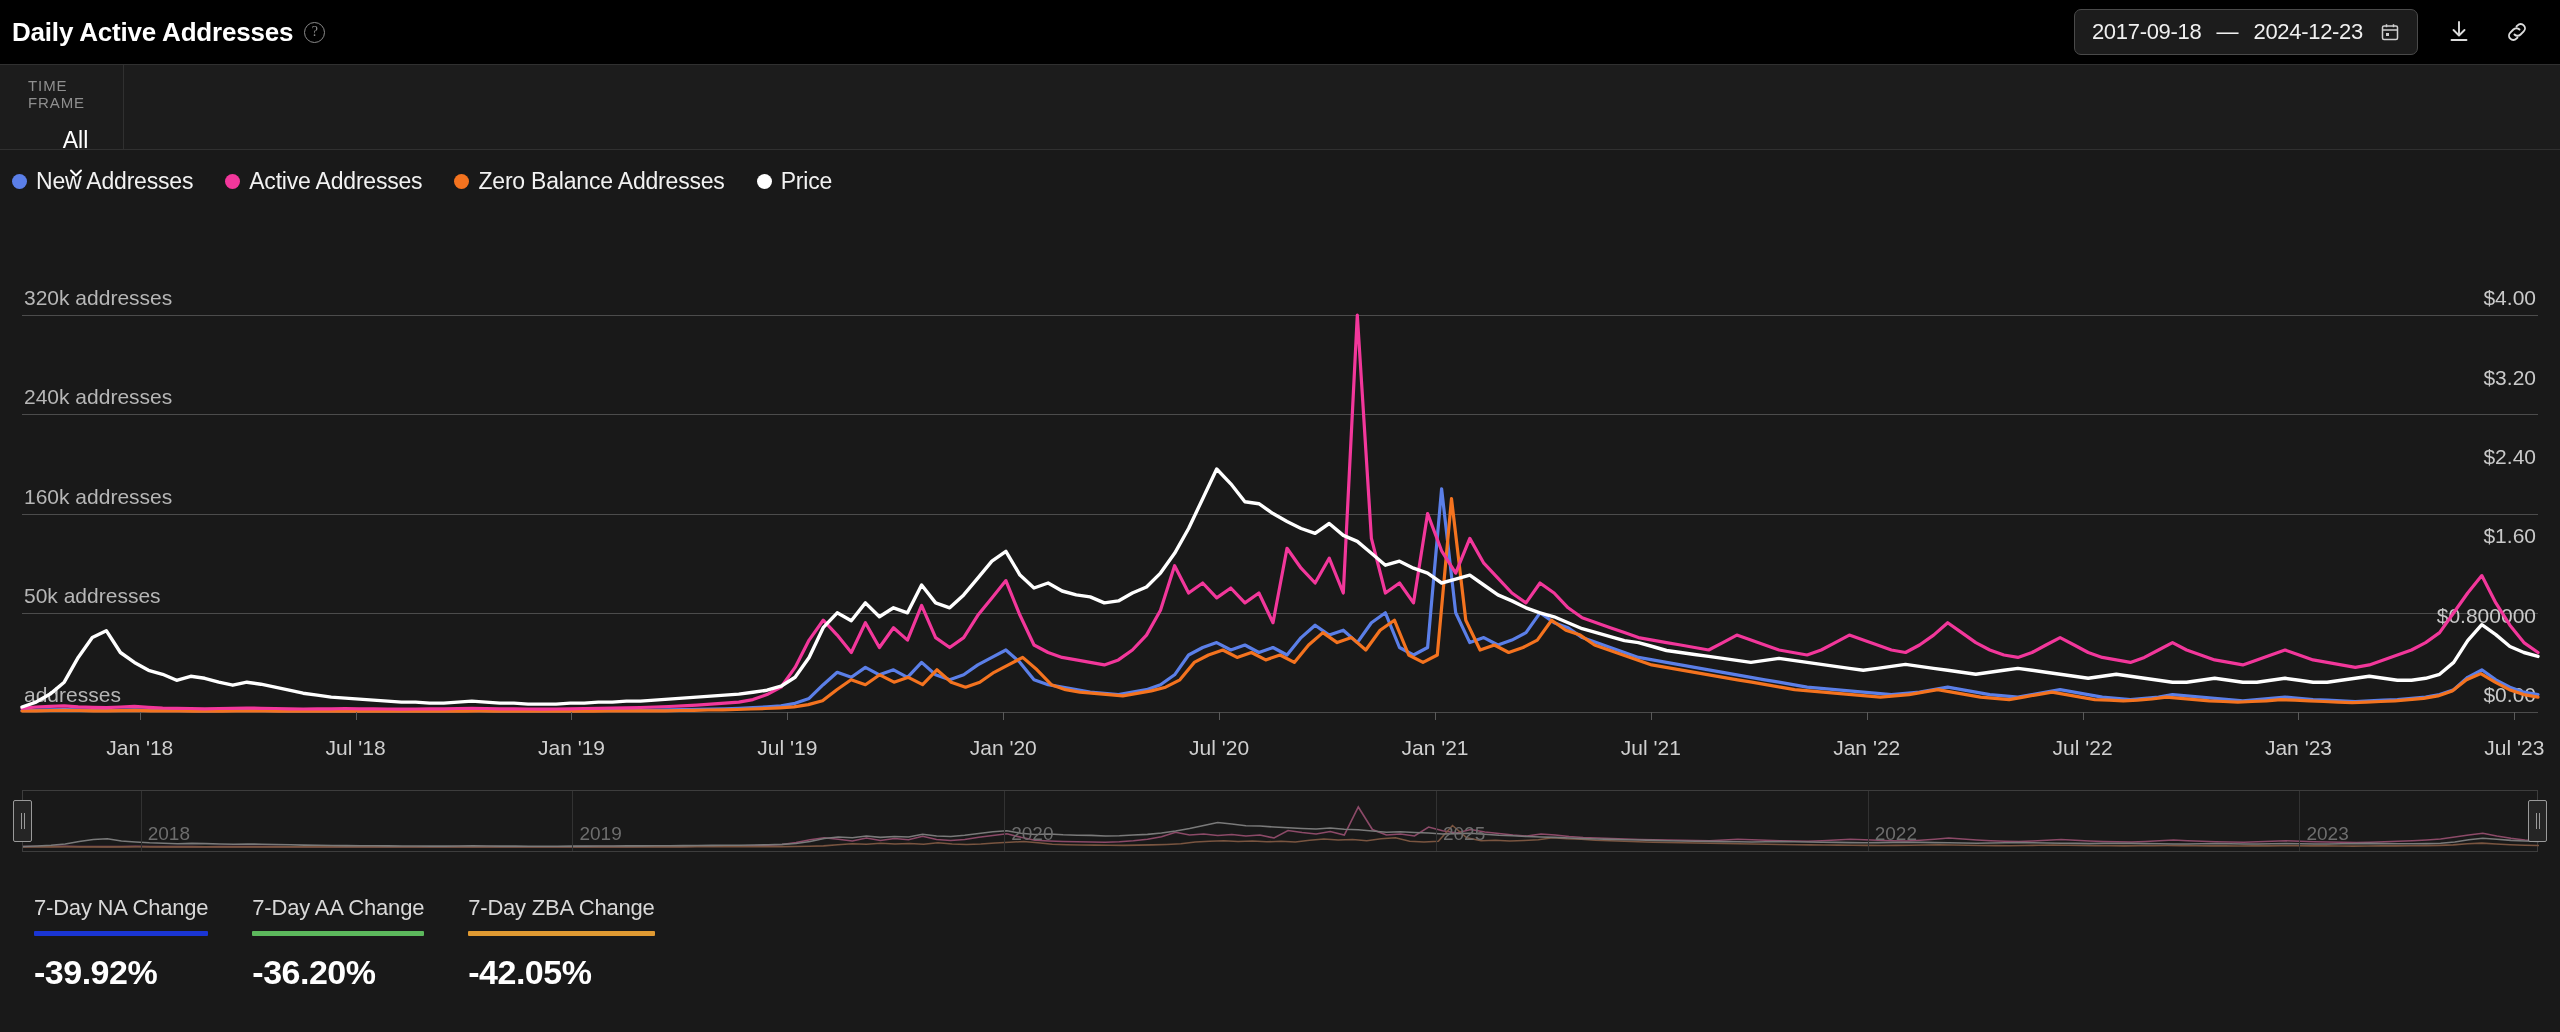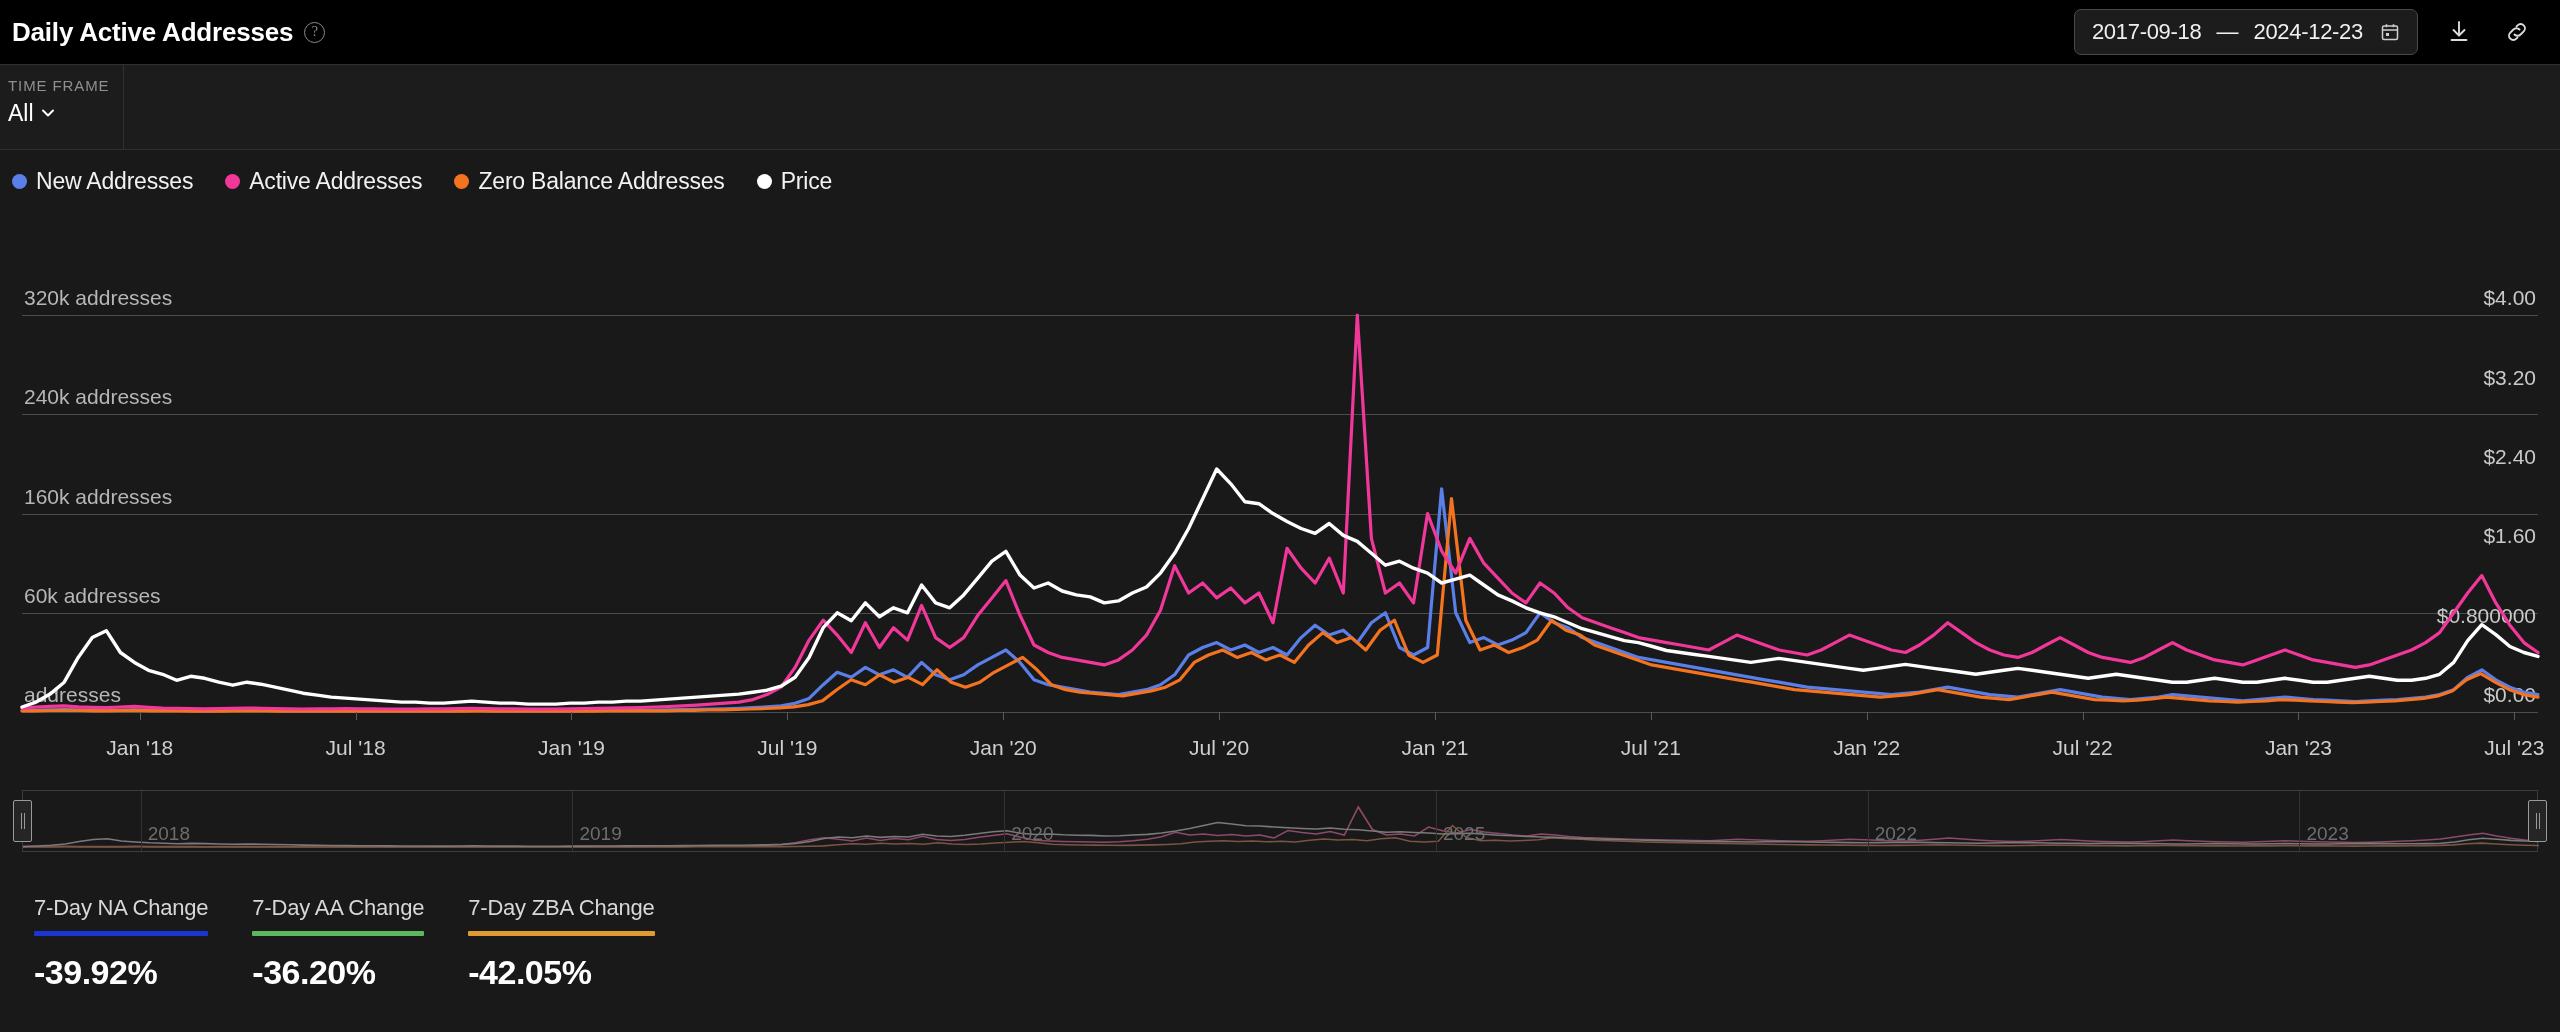--- a/index.html
+++ b/index.html
@@ -40,24 +40,24 @@
 
   
   .tf-bar {
     position: absolute; left: 0; top: 64px; width: 2560px; height: 86px;
     border-top: 1px solid #303030; border-bottom: 1px solid #303030;
     background: #1c1c1c;
   }
   .tf-cell {
     width: 124px; height: 100%;
     border-right: 1px solid #303030;
-    padding: 12px 0 0 8px;
+    padding: 12px 0 0 28px;
   }
   .tf-label { font-size: 15px; color: #8f8f8f; letter-spacing: 0.9px; }
-  .tf-value { font-size: 23px; color: #ffffff; margin-top: 6px; display: flex; align-items: center; gap: 6px; }
+  .tf-value { font-size: 23px; color: #ffffff; margin-top: 16px; display: flex; align-items: center; gap: 6px; flex-direction: column; }
   .chev { display: inline-block; }
 
   
   .legend {
     position: absolute; left: 12px; top: 168px;
     display: flex; align-items: center; gap: 32px; text-align: center;
   }
   .legend-item { display: flex; align-items: center; gap: 9px; }
   .legend-dot { width: 15px; height: 15px; border-radius: 50%; }
   .legend-text { font-size: 23px; color: #f2f2f2; letter-spacing: -0.2px; }
@@ -189,21 +189,21 @@
   <div id="grid-layer">
       <div class="gridline" style="top: 506px;"></div>
       <div class="gridline" style="top: 406.8px;"></div>
       <div class="gridline" style="top: 307.6px;"></div>
       <div class="gridline" style="top: 208.4px;"></div>
       <div class="gridline" style="top: 109.2px;"></div>
       <div class="gridline" style="top: 109.2px;"></div>
     </div>
   <div id="ylabels-left">
       <div class="ylabel-left" style="top: 506px;">addresses</div>
-      <div class="ylabel-left" style="top: 406.8px;">60k addresses</div>
+      <div class="ylabel-left" style="top: 406.8px;">50k addresses</div>
       <div class="ylabel-left" style="top: 307.6px;">160k addresses</div>
       <div class="ylabel-left" style="top: 208.4px;">240k addresses</div>
       <div class="ylabel-left" style="top: 109.2px;">320k addresses</div>
     </div>
   <div id="ylabels-right">
       <div class="ylabel-right" style="top: 506px;">$0.00</div>
       <div class="ylabel-right" style="top: 426.64px;">$0.800000</div>
       <div class="ylabel-right" style="top: 347.28px;">$1.60</div>
       <div class="ylabel-right" style="top: 267.92px;">$2.40</div>
       <div class="ylabel-right" style="top: 188.56px;">$3.20</div>

